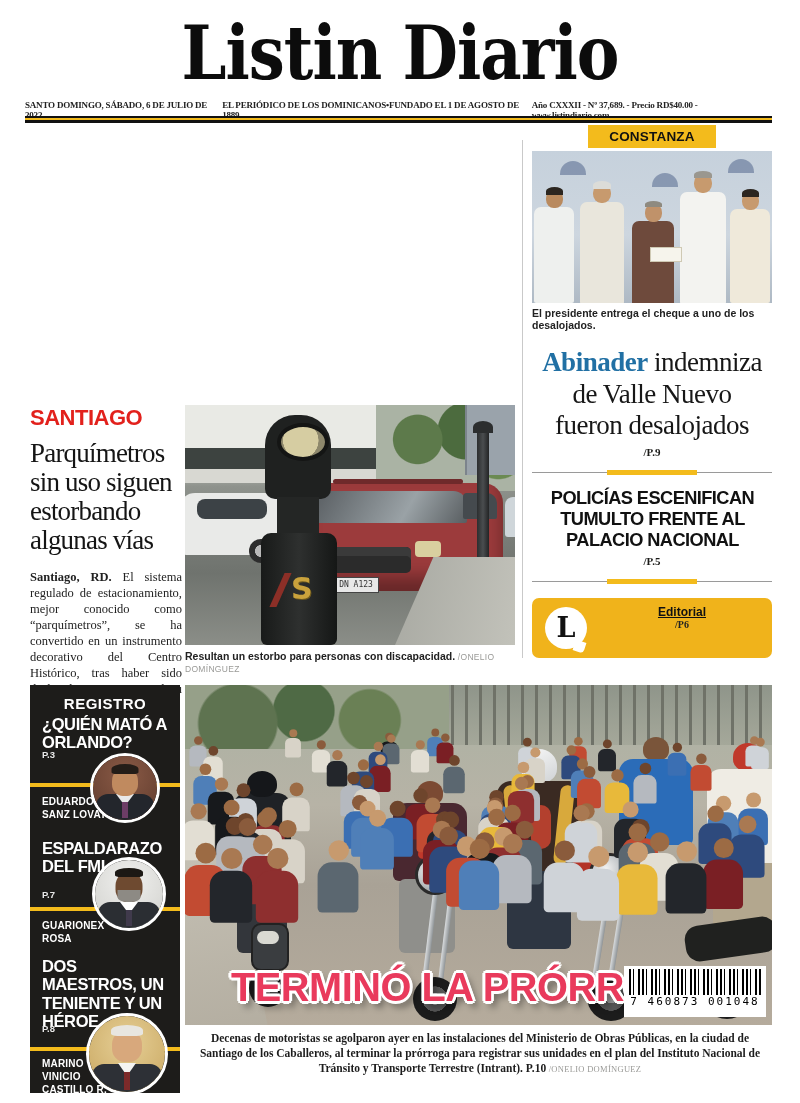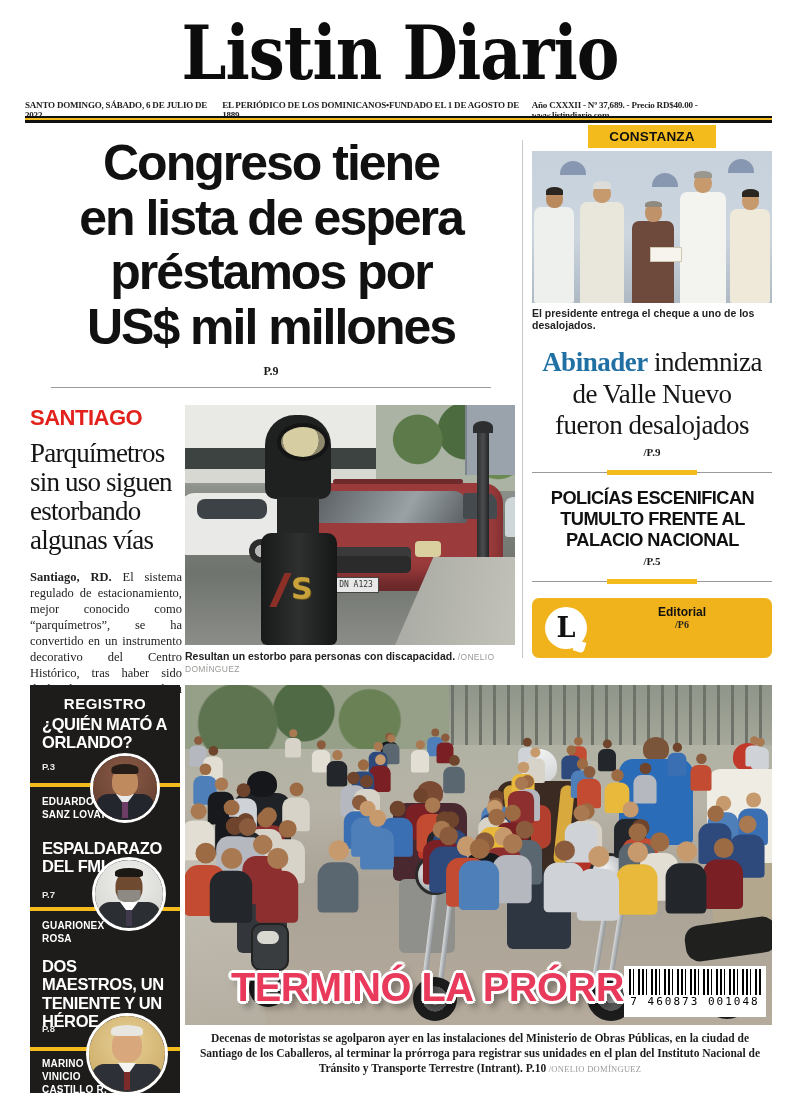--- a/index.html
+++ b/index.html
@@ -42,21 +42,21 @@
   .srule:after{content:"";position:absolute;top:0;left:50%;margin-left:-45px;width:90px;height:5px;background:#F3BB1C;}
   .pref-sm{text-align:center;font-family:"Liberation Serif",serif;font-weight:bold;font-size:11px;margin-top:4px;}
   .policias{margin:10px auto 0;width:225px;text-align:center;font-weight:800;font-size:19px;
     line-height:1.12;letter-spacing:-0.6px;color:#111;transform:scaleX(0.96);}
   .edbox{margin-top:14px;position:relative;width:240px;height:60px;background:#F0B31B;border-radius:7px;}
   .edbox .bubble{position:absolute;left:13px;top:9px;width:42px;height:42px;background:#fff;border-radius:50%;
     text-align:center;font-family:"DejaVu Serif",serif;font-weight:bold;font-size:27px;line-height:42px;color:#111;}
   .edbox .bubble:after{content:"";position:absolute;right:2px;bottom:-3px;width:11px;height:11px;background:#fff;
     transform:rotate(18deg);border-radius:0 0 4px 0;}
   .edbox .etxt{position:absolute;left:70px;top:7px;width:160px;text-align:center;}
-  .edbox .elabel{font-weight:800;font-size:12px;color:#111;}
+  .edbox .elabel{font-weight:800;font-size:12px;color:#111;text-decoration:underline;}
   .edbox .etitle{font-family:"DejaVu Serif",serif;font-weight:bold;font-size:16.5px;letter-spacing:-0.4px;color:#111;}
   .edbox .epref{font-family:"Liberation Serif",serif;font-weight:bold;font-size:10px;color:#222;}
   
   .santiago{position:absolute;left:30px;top:405px;width:152px;}
   .santiago .red{color:#E2211C;font-weight:800;font-size:22px;letter-spacing:-0.5px;}
   .santiago .shl{margin-top:8px;font-family:"Liberation Serif",serif;font-size:27px;line-height:1.07;
     letter-spacing:-0.8px;color:#151515;}
   .santiago .body{margin-top:14px;font-family:"Liberation Serif",serif;font-size:12.5px;line-height:1.28;
     text-align:justify;color:#222;}
   
@@ -181,30 +181,20 @@
     <span>SANTO DOMINGO, SÁBADO, 6 DE JULIO DE 2022</span>
     <span>EL PERIÓDICO DE LOS DOMINICANOS•FUNDADO EL 1 DE AGOSTO DE 1889</span>
     <span>Año CXXXII - Nº 37,689. - Precio RD$40.00 - www.listindiario.com</span>
   </div>
   <div class="topbar">
     <div class="b1"></div>
     <div class="b2"></div>
     <div class="b3"></div>
   </div>
 
-  <div class="lead">
-    <div class="hl">
-      <div>Congreso tiene</div>
-      <div>en lista de espera</div>
-      <div>préstamos por</div>
-      <div>US$ mil millones</div>
-    </div>
-    <div class="pref">P.9</div>
-    <div class="rule"></div>
-  </div>
 
   <div class="vdiv"></div>
 
   <div class="rcol">
     <div class="kicker-tag">CONSTANZA</div>
 
     <div class="cphoto">
       <div class="dome" style="left:28px;top:10px;"></div>
       <div class="dome" style="left:120px;top:22px;"></div>
       <div class="dome" style="left:196px;top:8px;"></div>
@@ -314,21 +304,21 @@
   </div>
 
   <div class="sidebar">
     <div class="sb-h">REGISTRO</div>
 
     <div class="yline" style="top:98px;"></div>
     <div class="yline" style="top:222px;"></div>
     <div class="yline" style="top:362px;"></div>
 
     <div class="sb-t" style="top:30px;">¿QUIÉN MATÓ A ORLANDO?</div>
-    <div class="sb-p" style="top:76px;">P.3</div>
+    <div class="sb-p" style="top:64px;">P.3</div>
     <div class="avatar" style="left:60px;top:68px;width:64px;height:64px;">
       <div class="bg" style="background:radial-gradient(circle at 50% 30%,#8a5a46,#5e3a2c);"></div>
       <div class="suit" style="bottom:0;width:58px;height:26px;background:#23262c;"></div>
       <div class="shirtv" style="bottom:14px;border-top:12px solid #e9e9e9;"></div>
       <div class="tie" style="bottom:2px;height:16px;background:#6d3d66;"></div>
       <div class="face" style="top:12px;width:26px;height:28px;background:#c08a5f;"></div>
       <div class="hairc" style="top:8px;width:27px;height:10px;background:#241d18;"></div>
     </div>
     <div class="sb-a" style="top:110px;">EDUARDO SANZ LOVATÓN</div>
 

